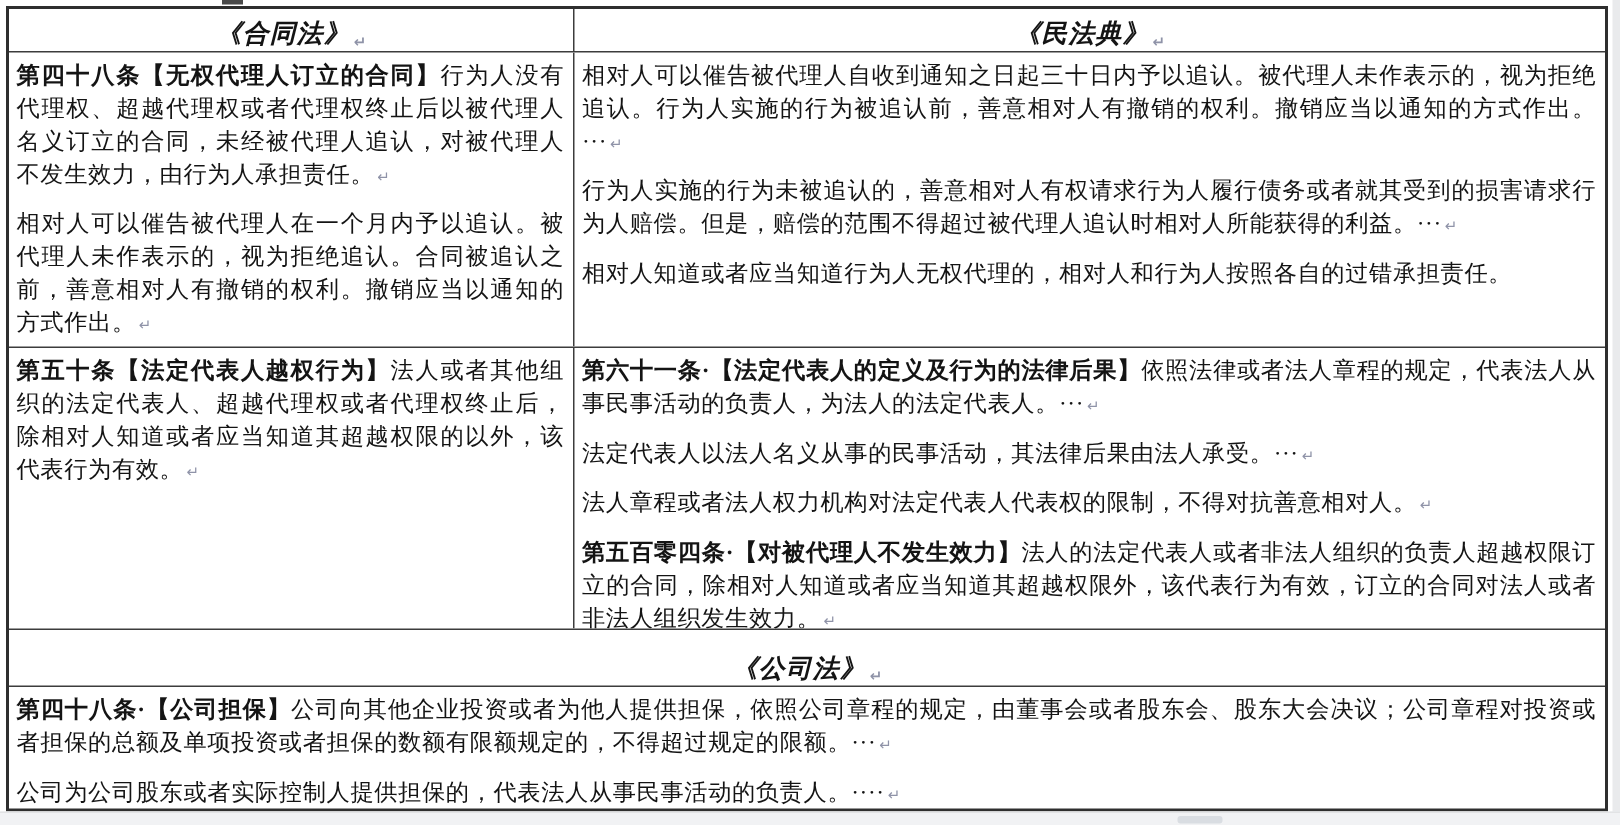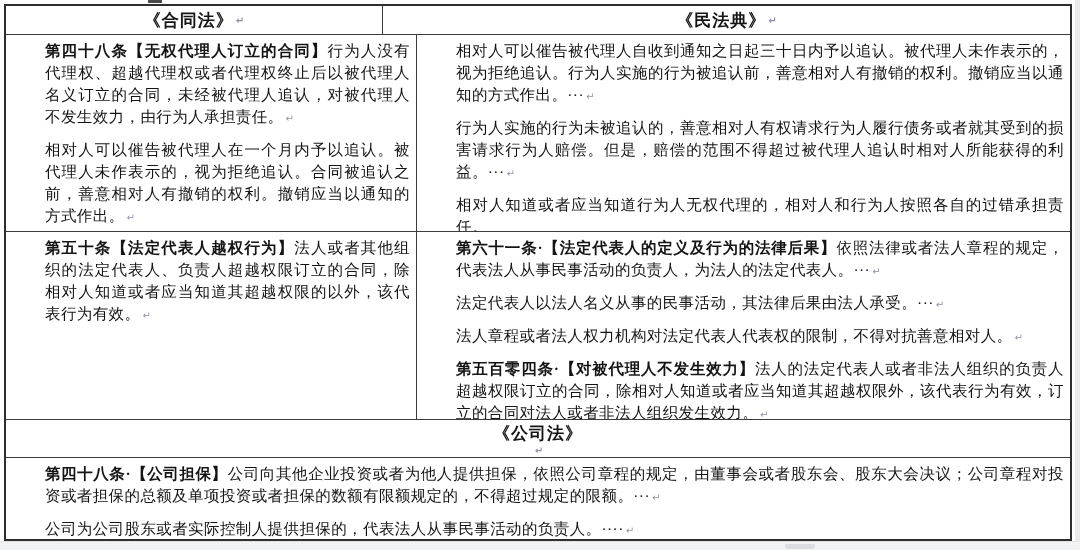--- a/index.html
+++ b/index.html
@@ -19,31 +19,31 @@
   .tbl {
     position:absolute; left:4px; top:4px; width:1068px; height:537px;
     border:2px solid #2e2e2e; background:#ffffff;
     display:flex; flex-direction:column; box-sizing:border-box;
   }
   .row { display:flex; box-sizing:border-box; flex:none; overflow:hidden; }
   .row-b { border-top:1px solid #3c3c3c; }
   .r-head  { height:28px; }
   .r1      { height:197px; }
   .r2      { height:188px; }
-  .r-chead { height:38px;flex-direction:column; }
+  .r-chead { height:38px; }
   .r-cbody { flex:1; }
 
   .col-left  { width:377px; flex:none; border-right:1px solid #3c3c3c; box-sizing:border-box; }
   .col-right { flex:1; box-sizing:border-box; }
 
   .hdr {
-    display:flex; align-items:center; justify-content:center;
-    font-weight:bold; font-size:17px; letter-spacing:1px;
+    display:flex; align-items:flex-end; justify-content:center;
+    font-weight:bold; font-size:17px; letter-spacing:1px;font-style:italic;
   }
-  .cell { padding:5px 6px 0 5px; box-sizing:border-box;margin-left:34px; }
+  .cell { padding:5px 6px 0 5px; box-sizing:border-box; }
   .cell p.para {
     margin:0 0 9px 0; font-size:15.5px; line-height:22px;
     text-align:justify; letter-spacing:0.4px;
   }
   .cell p.para b { font-weight:bold; }
   .pmark {
     color:#8f93a8; font-size:10px; margin-left:2px;
     font-family:"DejaVu Sans",sans-serif; letter-spacing:0;
   }
 </style>
@@ -70,21 +70,21 @@
     </div>
     <div class="col-right cell">
       <p class="para"><span>相对人可以催告被代理人自收到通知之日起三十日内予以追认。被代理人未作表示的，视为拒绝追认。行为人实施的行为被追认前，善意相对人有撤销的权利。撤销应当以通知的方式作出。···</span><span class="pmark">↵</span></p>
       <p class="para"><span>行为人实施的行为未被追认的，善意相对人有权请求行为人履行债务或者就其受到的损害请求行为人赔偿。但是，赔偿的范围不得超过被代理人追认时相对人所能获得的利益。···</span><span class="pmark">↵</span></p>
       <p class="para"><span>相对人知道或者应当知道行为人无权代理的，相对人和行为人按照各自的过错承担责任。</span></p>
     </div>
   </div>
 
   <div class="row row-b r2">
     <div class="col-left cell">
-      <p class="para"><b>第五十条【法定代表人越权行为】</b><span>法人或者其他组织的法定代表人、负责人超越权限订立的合同，除相对人知道或者应当知道其超越权限的以外，该代表行为有效。</span><span class="pmark">↵</span></p>
+      <p class="para"><b>第五十条【法定代表人越权行为】</b><span>法人或者其他组织的法定代表人、超越代理权或者代理权终止后，除相对人知道或者应当知道其超越权限的以外，该代表行为有效。</span><span class="pmark">↵</span></p>
     </div>
     <div class="col-right cell">
       <p class="para"><b>第六十一条·【法定代表人的定义及行为的法律后果】</b><span>依照法律或者法人章程的规定，代表法人从事民事活动的负责人，为法人的法定代表人。···</span><span class="pmark">↵</span></p>
       <p class="para"><span>法定代表人以法人名义从事的民事活动，其法律后果由法人承受。···</span><span class="pmark">↵</span></p>
       <p class="para"><span>法人章程或者法人权力机构对法定代表人代表权的限制，不得对抗善意相对人。</span><span class="pmark">↵</span></p>
       <p class="para"><b>第五百零四条·【对被代理人不发生效力】</b><span>法人的法定代表人或者非法人组织的负责人超越权限订立的合同，除相对人知道或者应当知道其超越权限外，该代表行为有效，订立的合同对法人或者非法人组织发生效力。</span><span class="pmark">↵</span></p>
     </div>
   </div>
 
   <div class="row row-b r-chead hdr">

